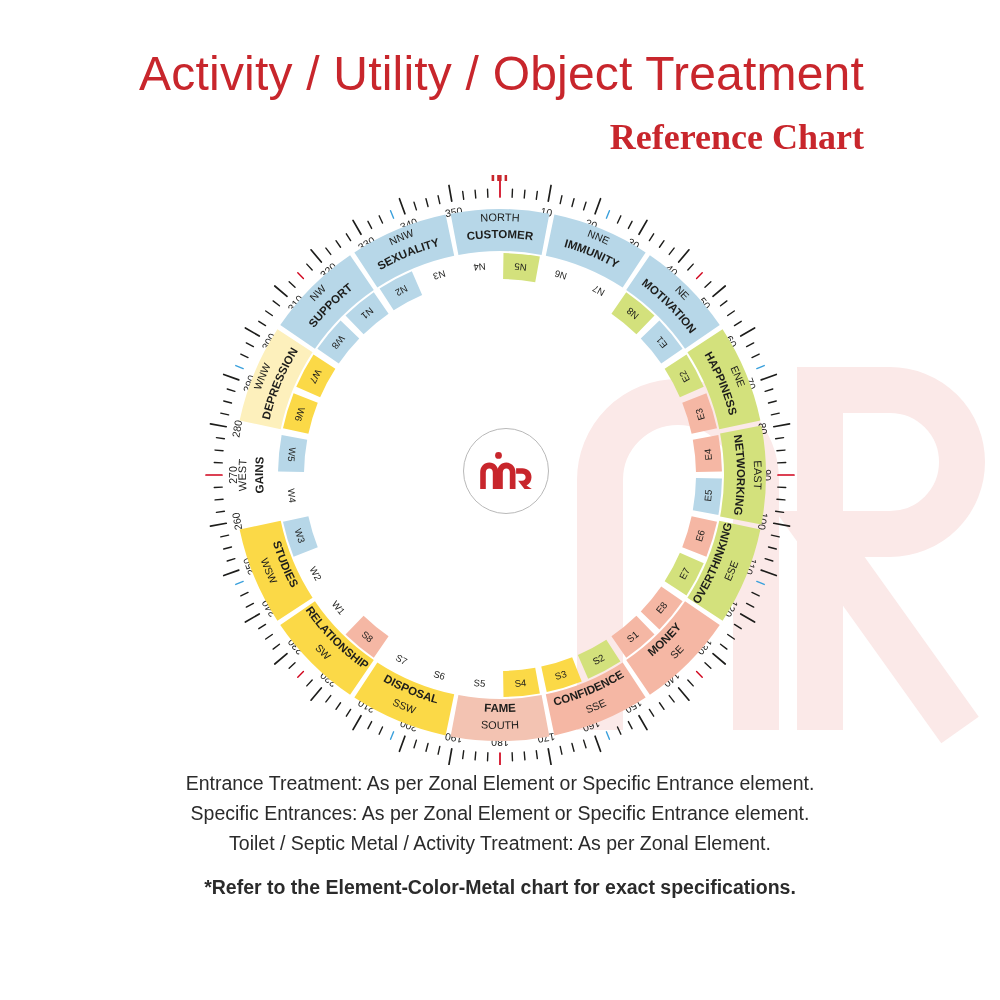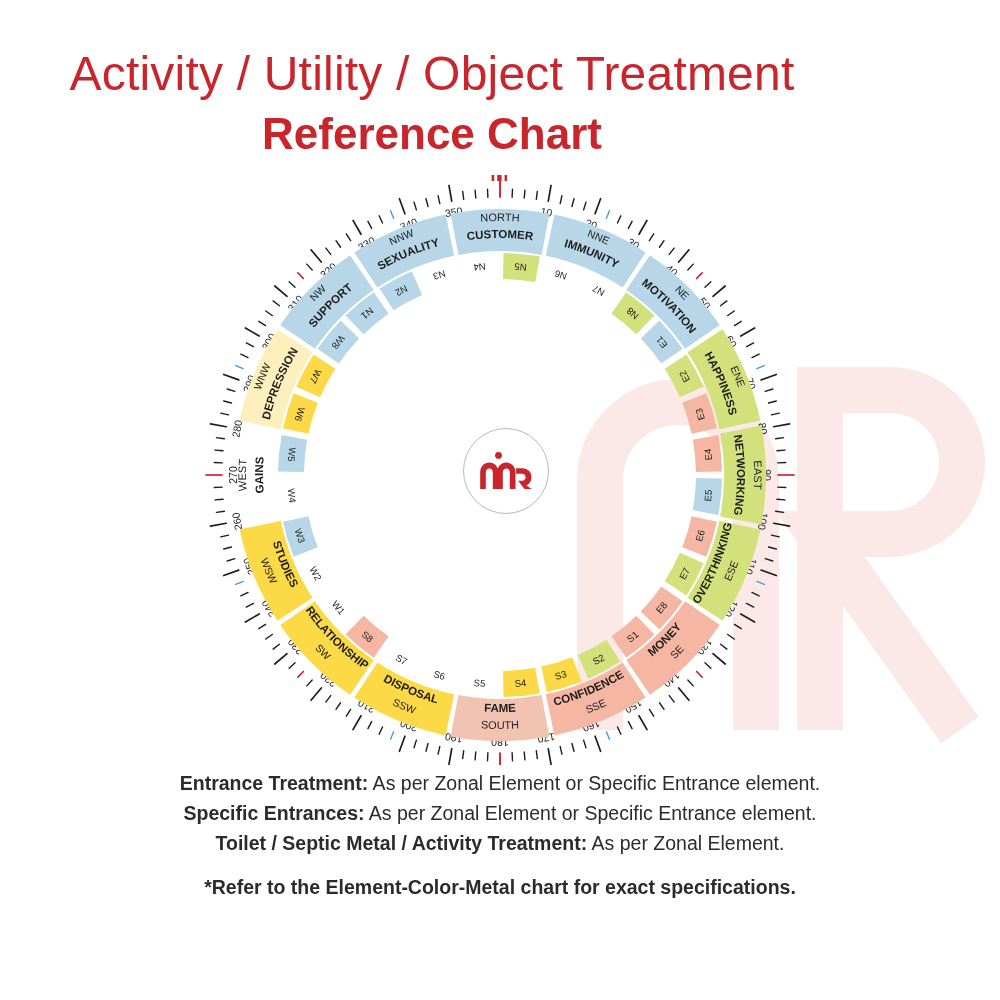--- a/index.html
+++ b/index.html
@@ -4,26 +4,26 @@
 <style>
   html,body{margin:0;padding:0;}
   body{
     width:1000px;height:1000px;background:#ffffff;
     font-family:"Liberation Sans", sans-serif;
     position:relative;overflow:hidden;
   }
   #root{position:absolute;inset:0;}
 
   
-  .title-block{position:absolute;top:48px;left:0;width:864px;text-align:center;}
+  .title-block{position:absolute;top:48px;left:0;width:864px;text-align:right;}
   .title-line1{
     font-size:48px;font-weight:400;color:#c8262c;letter-spacing:.2px;line-height:1.08;
   }
   .title-line2{
-    font-size:44px;font-weight:700;color:#c8262c;line-height:1.18;margin-top:8px;
+    font-size:36px;font-weight:700;color:#c8262c;line-height:1.18;margin-top:16px;font-family:Liberation Serif, serif;
   }
 
   
   .watermark{
     position:absolute;left:560px;top:330px;width:430px;height:430px;
     opacity:1;pointer-events:none;
   }
 
   
   .chart-wrap{position:absolute;left:130px;top:175px;width:740px;height:590px;}
@@ -31,21 +31,21 @@
 
   
   .center-logo{
     position:absolute;left:463px;top:428px;width:84px;height:84px;border-radius:50%;
     border:1px solid #b9b9b9;background:#fff;display:flex;align-items:center;justify-content:center;
   }
 
   
   .footer{position:absolute;top:768px;left:0;width:1000px;text-align:center;color:#2b2b2b;}
   .f-row{font-size:19.5px;line-height:30px;white-space:nowrap;}
-  .f-row b{font-weight:700;}
+  .f-row b{font-weight:400;}
   .f-note{font-size:19.5px;font-weight:700;margin-top:18px;}
 </style>
 </head>
 <body>
 
 <div id="root">
 
   <div class="title-block">
     <div class="title-line1">Activity / Utility / Object Treatment</div>
     <div class="title-line2">Reference Chart</div>

